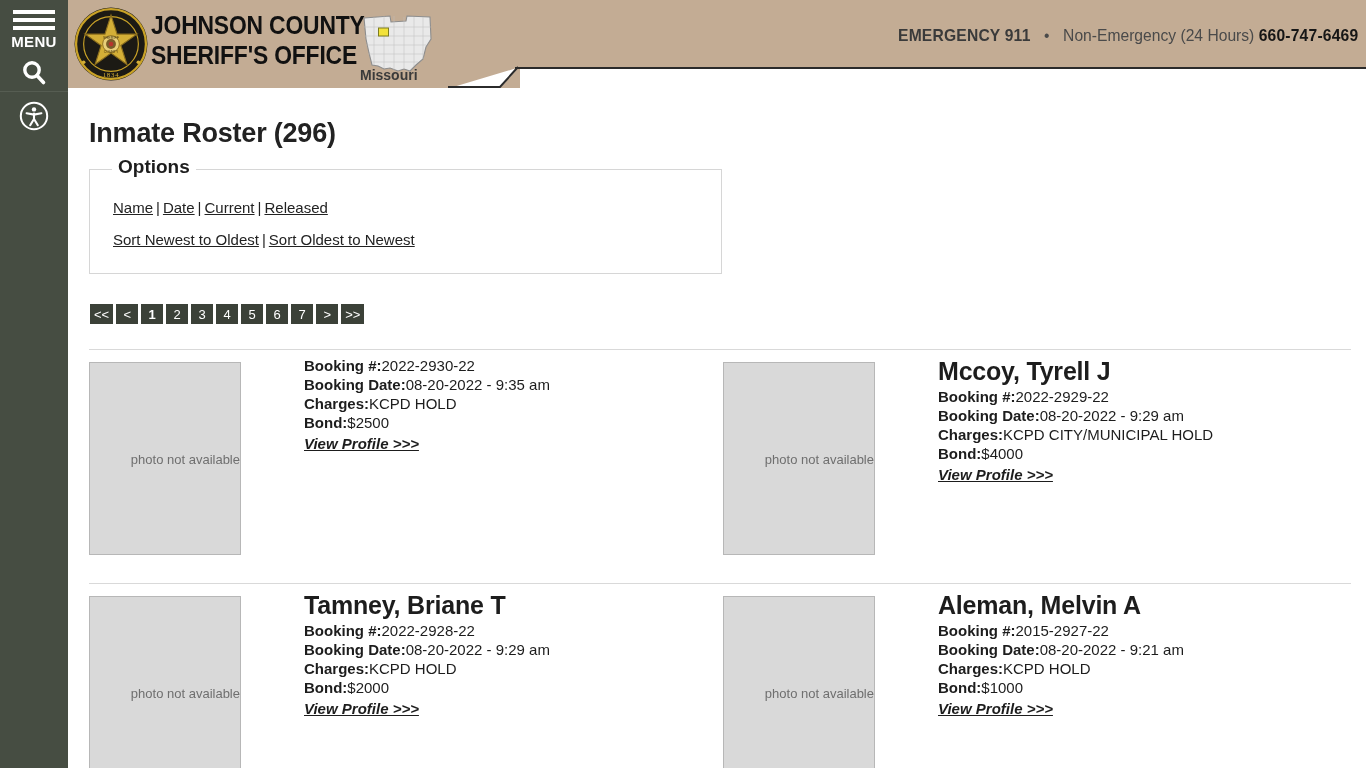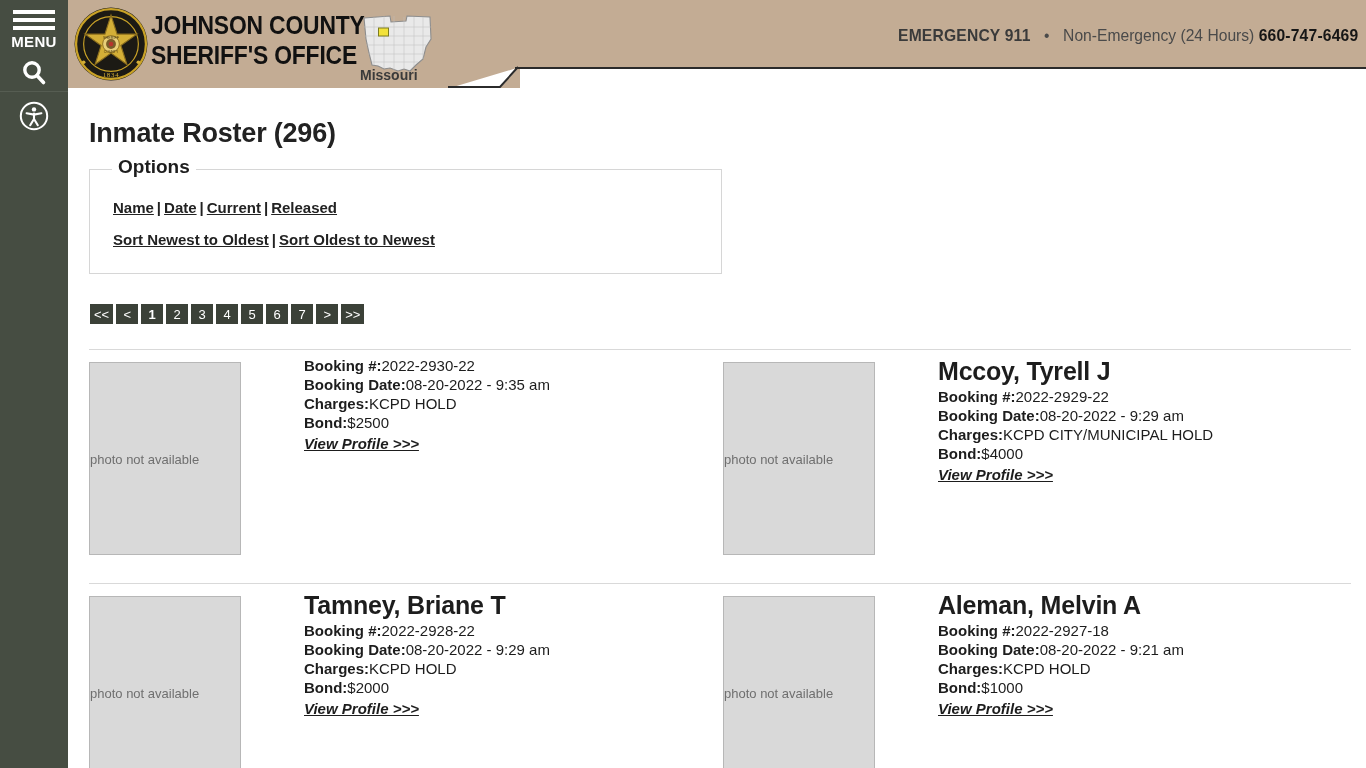--- a/index.html
+++ b/index.html
@@ -140,21 +140,21 @@
     border: 1px solid #d6d6d6;
   }
   .options-legend {
     position: absolute; left: 22px; top: -14px;
     background: #ffffff;
     padding: 0 6px;
     font-size: 19px; font-weight: 700; color: #1d1d1d;
   }
   .options-links {
     position: absolute; left: 23px; top: 24px;
-    font-size: 15px; color: #222222; line-height: 27px; font-weight: bold;
+    font-size: 15px; color: #222222; line-height: 27px;
   }
   .options-links a { color: #222222; text-decoration: underline; }
   .options-links .sep { padding: 0 3px; text-decoration: none; }
   .opt-row2 { margin-top: 5px; }
 
   .pager {
     position: absolute; left: 22px; top: 216px;
     display: flex; gap: 3px;
   }
   .pg {
@@ -188,21 +188,21 @@
   .photo {
     position: absolute; left: 0; top: 0;
     width: 152px; height: 193px;
     background: #d9d9d9;
     border: 1px solid #b7b7b7;
   }
   .photo span {
     position: absolute; left: 0; top: 50%;
     width: 100%;
     transform: translateY(-50%);
-    text-align: left;
+    text-align: right;
     font-size: 13px;
     color: #6f6f6f;
   }
   .info { position: absolute; left: 215px; top: -6px; width: 430px; }
   .inm-name {
     font-size: 25px; font-weight: 700; color: #1d1d1d;
     line-height: 30px; letter-spacing: -0.2px;
     margin-bottom: 1px;
     white-space: nowrap;
   }
@@ -390,21 +390,21 @@
           <a class="view-profile" href="#">View Profile &gt;&gt;&gt;</a>
         </div>
       </div>
 
       <div class="rec rec-right">
         <div class="photo">
           <span>photo not available</span>
         </div>
         <div class="info">
           <div class="inm-name">Aleman, Melvin A</div>
-          <div class="fld"><b>Booking #:</b><span>2022-2927-18</span></div>
+          <div class="fld"><b>Booking #:</b><span>2015-2927-22</span></div>
           <div class="fld"><b>Booking Date:</b><span>08-20-2022 - 9:21 am</span></div>
           <div class="fld"><b>Charges:</b><span>KCPD HOLD</span></div>
           <div class="fld"><b>Bond:</b><span>$1000</span></div>
           <a class="view-profile" href="#">View Profile &gt;&gt;&gt;</a>
         </div>
       </div>
     </div>
 
   </div>
 </div>

